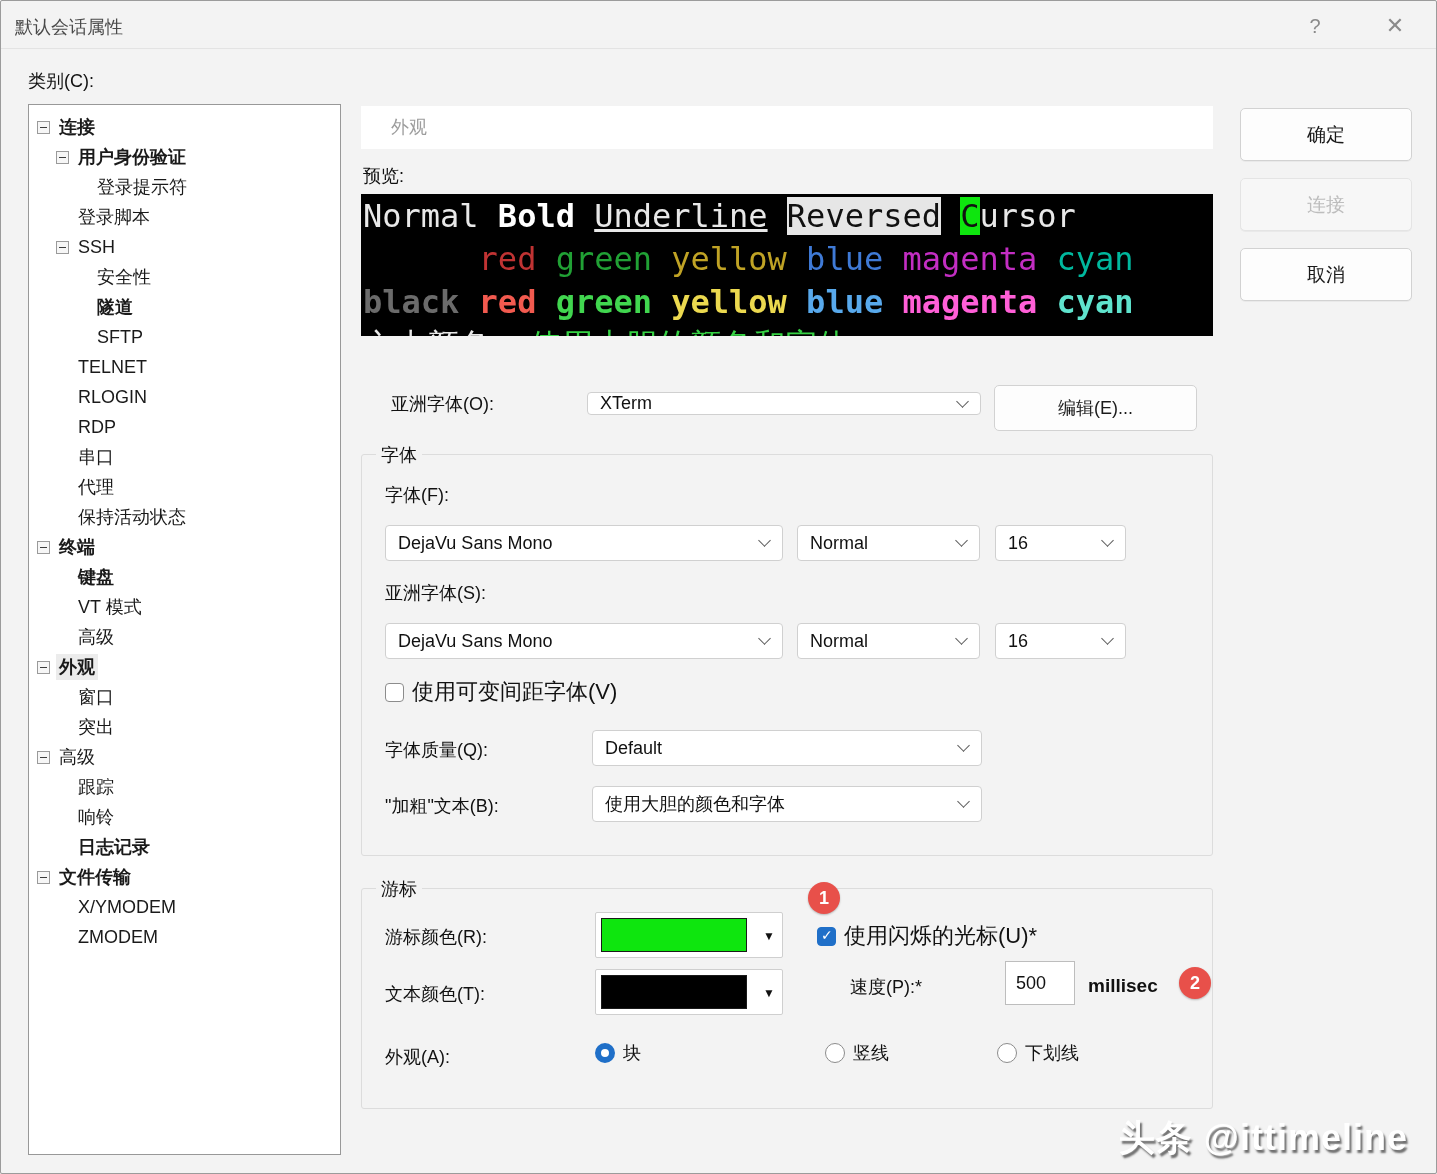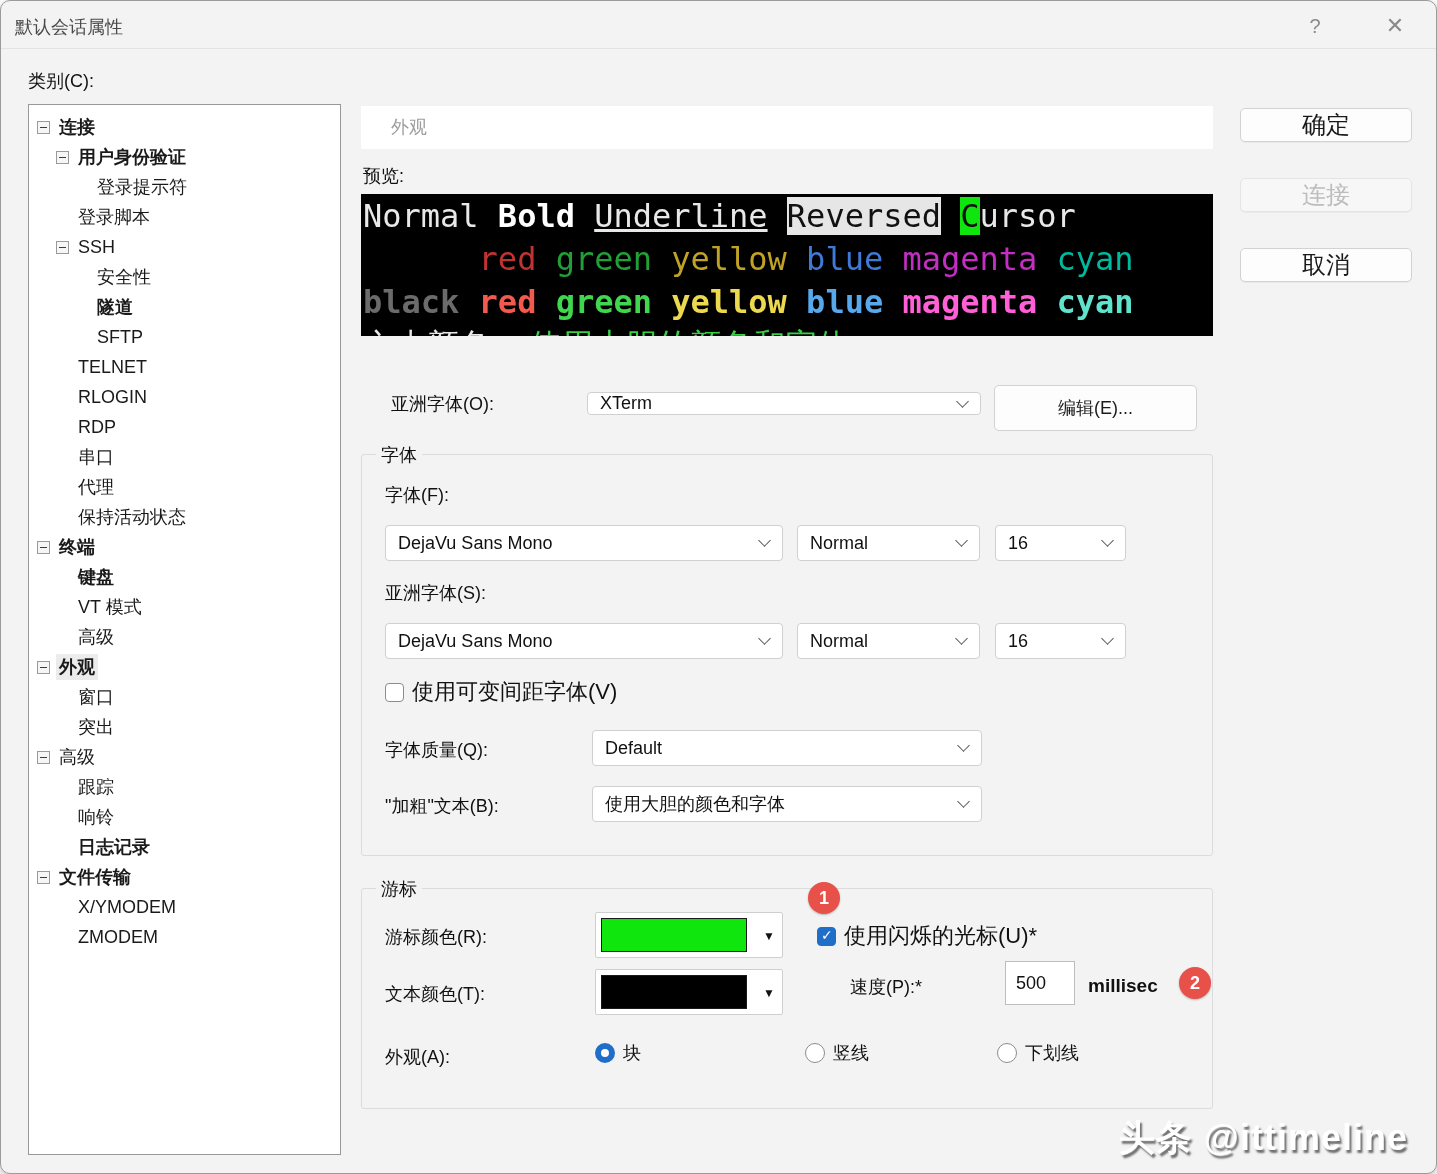--- a/index.html
+++ b/index.html
@@ -1,19 +1,19 @@
 <!DOCTYPE html>
 <html><head>
 <meta charset="utf-8">
 <style>
   * { margin:0; padding:0; box-sizing:border-box; }
   html,body { width:1437px; height:1174px; font-family:"Liberation Sans","DejaVu Sans",sans-serif; background:#ffffff; }
   #dialog {
     position:absolute; inset:0; background:#f3f3f3;
-    border:1px solid #9b9b9b; border-radius:10px; overflow:hidden;
+    border:1px solid #9b9b9b; border-radius:2px; overflow:hidden;
     box-shadow:0 3px 10px rgba(0,0,0,.25);
   }
   
   #titlebar { position:absolute; left:0; top:0; right:0; height:48px; border-bottom:1px solid #e3e3e3; }
   #title { position:absolute; left:14px; top:14px; font-size:18px; color:#4a4a4a; }
   .tb-btn { position:absolute; top:10px; width:46px; height:30px; text-align:center; line-height:30px; font-size:20px; color:#8a8a8a; cursor:default; }
   #helpbtn { left:1291px; }
   #closebtn { left:1371px; font-size:22px; }
   
   #category-label { position:absolute; left:27px; top:68px; font-size:18px; color:#111; }
@@ -29,23 +29,23 @@
   .expander {
     width:13px; height:13px; border:1px solid #9a9a9a; background:#f6f6f6;
     display:inline-block; position:relative; margin-right:6px; flex:none;
   }
   .expander::after { content:""; position:absolute; left:2px; right:2px; top:5px; height:1px; background:#3c3c3c; }
   .tree-spacer { width:19px; flex:none; }
   .tree-label { padding:1px 3px; }
   .tree-label.selected { background:#ececec; }
   
   .action-btn {
-    position:absolute; left:1239px; width:172px; height:34px;
+    position:absolute; left:1239px; width:172px; height:53px;
     background:#fdfdfd; border:1px solid #d2d2d2; border-radius:5px;
-    font-size:24px; color:#1a1a1a; text-align:center; cursor:pointer;
+    font-size:19px; color:#1a1a1a; text-align:center; cursor:pointer;
     font-family:Liberation Sans, sans-serif; box-shadow:0 1px 0 rgba(0,0,0,.04);
   }
   #btn-ok { top:107px; }
   #btn-connect { top:177px; background:#f7f7f7; border-color:#e4e4e4; color:#bdbdbd; cursor:default; }
   #btn-cancel { top:247px; }
   
   #panel-header { position:absolute; left:360px; top:105px; width:852px; height:43px; background:#fff; }
   #panel-header span { position:absolute; left:30px; top:9px; font-size:18px; color:#9d9d9d; }
   #preview-label { position:absolute; left:362px; top:163px; font-size:18px; color:#111; }
   #terminal-preview {
@@ -142,21 +142,21 @@
   #badge-1 { left:807px; top:881px; }
   #badge-2 { left:1178px; top:966px; }
   .radio {
     display:inline-block; width:20px; height:20px; border-radius:50%; background:#fff;
     border:1px solid #8c8c8c; margin-right:8px; vertical-align:-5px; cursor:pointer; flex:none;
   }
   .radio.selected { border:6px solid #1f6fc8; }
   .radio-row { position:absolute; font-size:18px; color:#111; display:flex; align-items:center; cursor:pointer; }
   #appearance-label { left:23px; top:156px; }
   #radio-block { left:233px; top:152px; }
-  #radio-vline { left:443px; top:152px; }
+  #radio-vline { left:463px; top:152px; }
   #radio-under { left:635px; top:152px; }
   
   #watermark {
     position:absolute; right:28px; bottom:10px; font-size:36px; font-weight:bold;
     color:#ffffff; text-shadow:2px 3px 2px rgba(0,0,0,.55); letter-spacing:1px;
   }
 </style>
 </head>
 <body>
 

